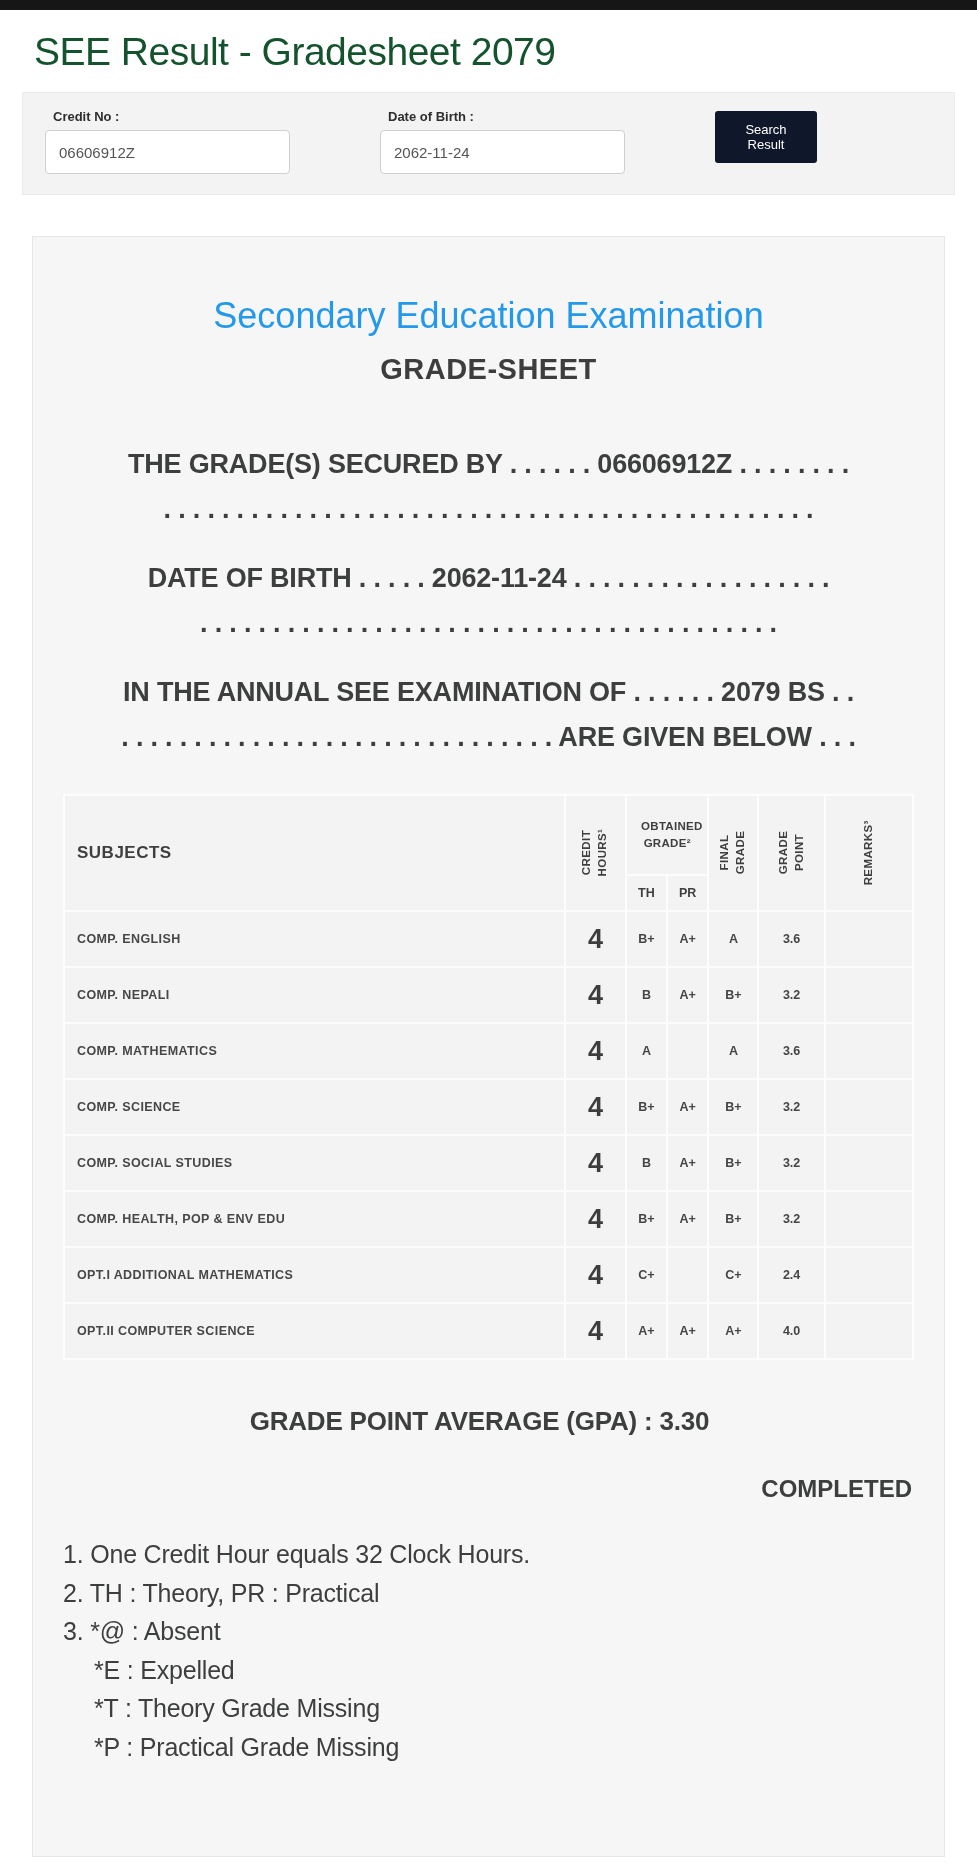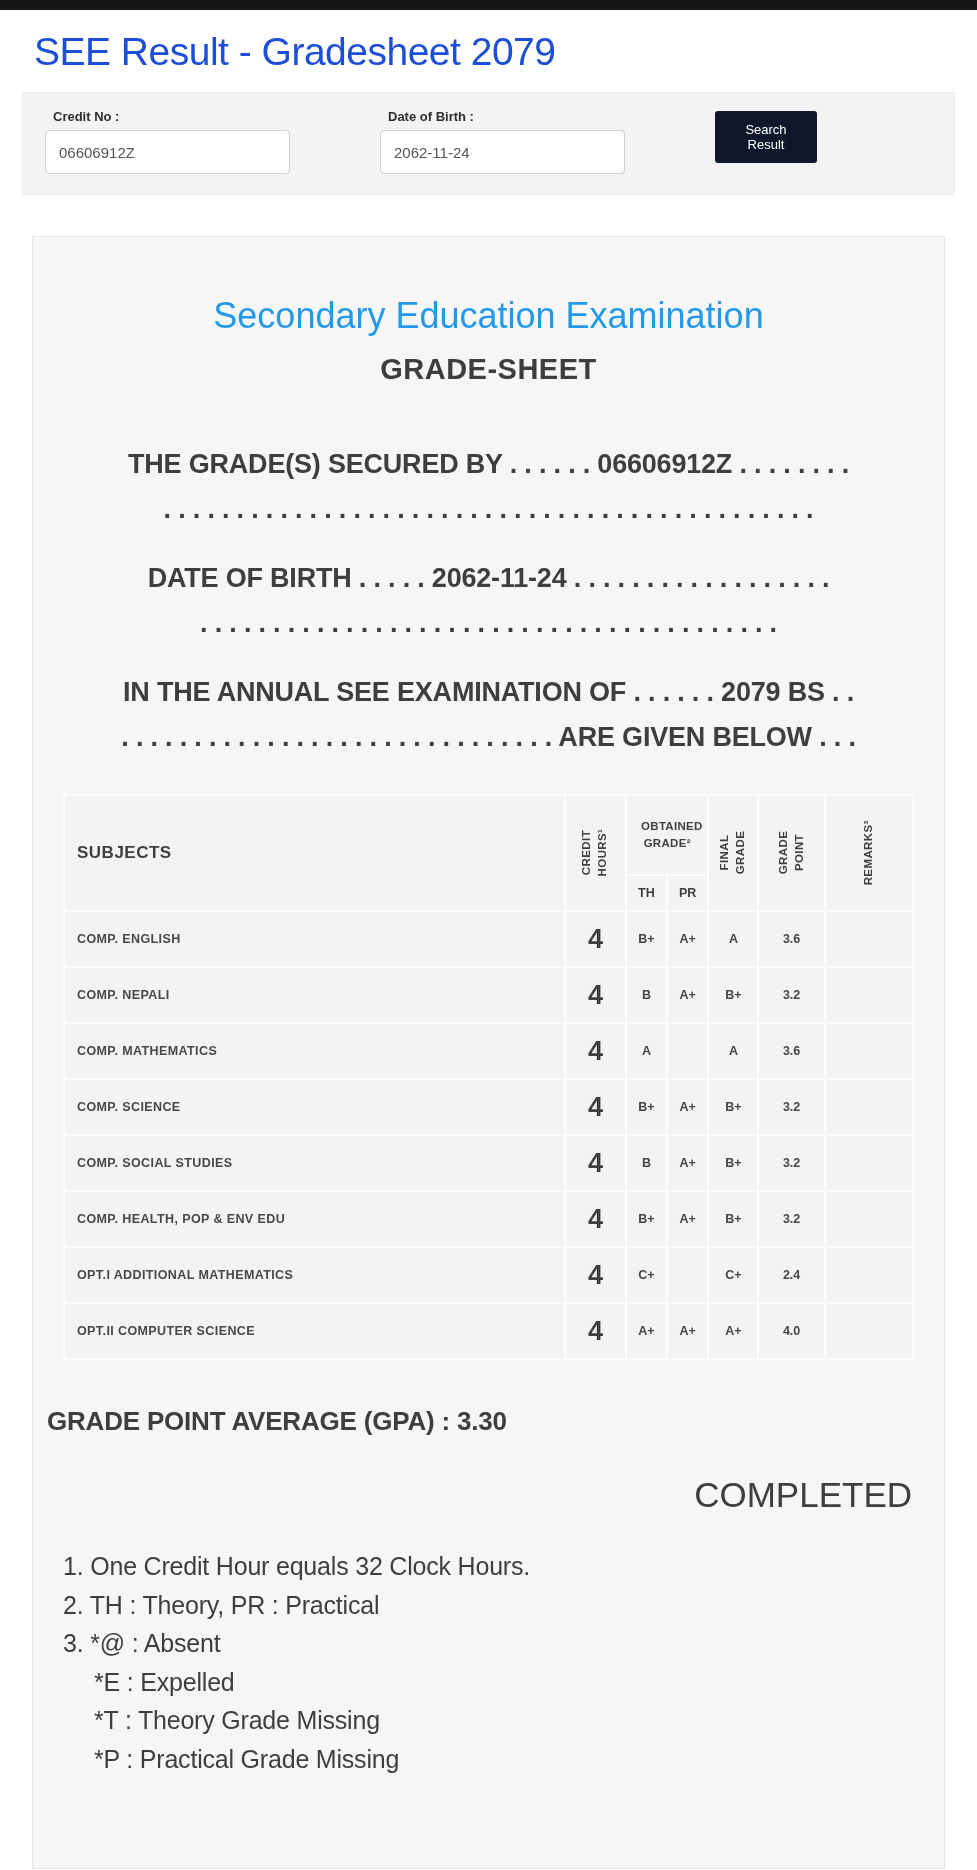--- a/index.html
+++ b/index.html
@@ -4,21 +4,21 @@
 <style>
   * { margin:0; padding:0; box-sizing:border-box; }
   html,body { background:#ffffff; }
   body {
     width:977px; min-height:1870px; margin:0 auto; position:relative;
     font-family:"Liberation Sans","DejaVu Sans",sans-serif; color:#3f4040;
   }
   .topbar { height:10px; background:#161616; width:100%; }
 
   .page-title {
-    color:#1d4ed8; font-size:39px; font-weight:500; letter-spacing:-0.5px;
+    color:#14532d; font-size:39px; font-weight:500; letter-spacing:-0.5px;
     margin:20px 0 18px 34px;
   }
 
   
   .form-panel {
     margin:0 22px; background:#f3f3f3; border:1px solid #ebebeb;
     padding:16px 22px 20px 22px; display:flex; align-items:flex-start; gap:90px;
   }
   .field { display:flex; flex-direction:column; }
   .field label { font-size:13px; font-weight:700; color:#2e2e2e; margin:0 0 6px 8px; }
@@ -74,25 +74,25 @@
   .w2 { width:54px; }          
   .w2n { width:46px; }
   .w1 { white-space:nowrap; }
 
   td { height:56px; text-align:center; }
   td.subject-cell { text-align:left; padding-left:12px; font-size:12.5px; font-weight:700; color:#474747; letter-spacing:0.4px; }
   td.credit-cell { font-size:27px; font-weight:700; color:#3d3d3d; }
   td.grade-cell, td.gp-cell { font-size:12.5px; font-weight:700; color:#454545; }
 
   .gpa-line {
-    text-align:left; font-size:26px; font-weight:700; color:#3d3e3e;
+    text-align:center; font-size:26px; font-weight:700; color:#3d3e3e;
     margin:46px 18px 0 0; letter-spacing:-0.2px;
   }
   .status-line {
-    text-align:right; font-size:35px; font-weight:400; color:#3d3e3e;
+    text-align:right; font-size:24px; font-weight:700; color:#3d3e3e;
     margin:38px 18px 0 0;
   }
 
   .footnotes { list-style:none; margin:32px 0 0 16px; }
   .footnotes li {
     font-size:25px; font-weight:400; color:#3d3e3e; line-height:38.5px; letter-spacing:-0.2px;
   }
   .footnotes li.indent { padding-left:31px; }
 </style>
 </head>

